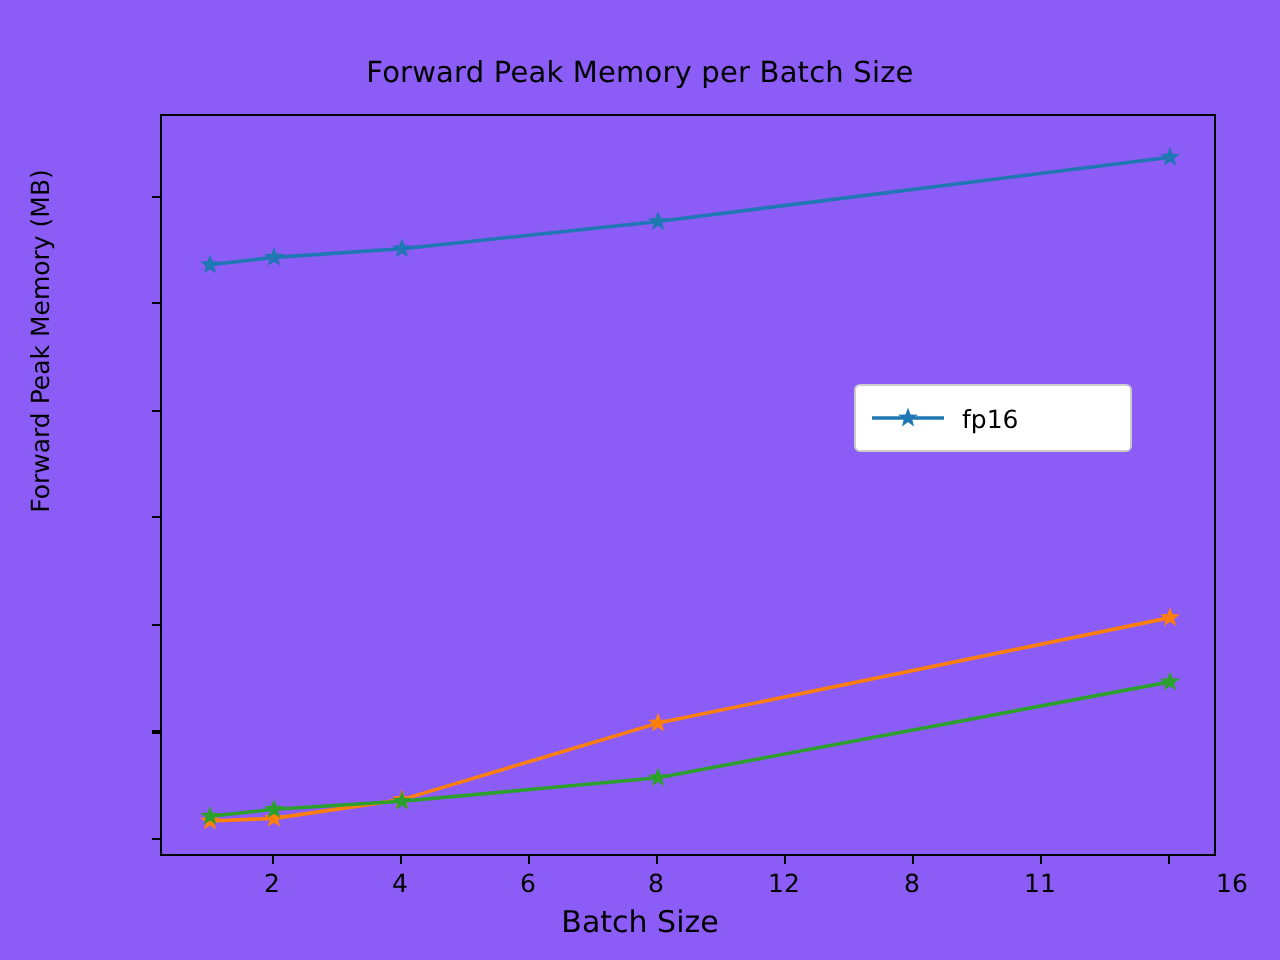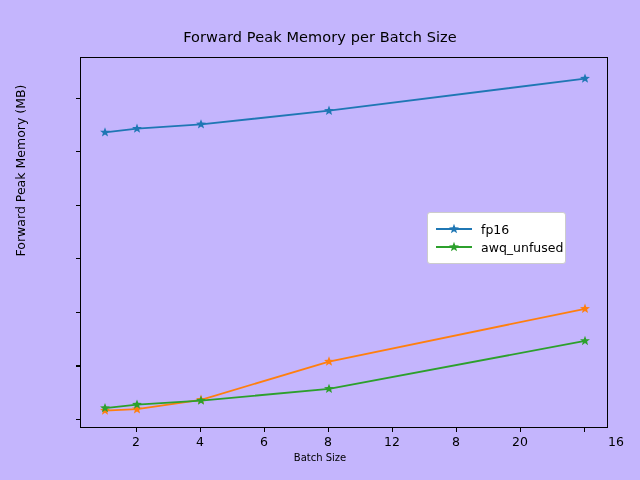--- a/index.html
+++ b/index.html
@@ -10,21 +10,21 @@
   body {
     width: 640px;
     height: 480px;
     font-family: "DejaVu Sans", sans-serif;
     overflow: hidden;
   }
   #figure {
     position: relative;
     width: 640px;
     height: 480px;
-    background: #c4b5fd;
+    background: #8b5cf6;
   }
   #chart-title {
     position: absolute;
     left: 0;
     top: 29px;
     width: 640px;
     text-align: center;
     font-size: 14.5px;
     color: #000000;
     letter-spacing: 0.1px;
@@ -67,21 +67,21 @@
     height: 1.2px;
     background: #000000;
   }
   
   #xlabel {
     position: absolute;
     left: 0;
     top: 452px;
     width: 640px;
     text-align: center;
-    font-size: 10px;
+    font-size: 15px;
     color: #000000;
   }
   .xtick-label {
     position: absolute;
     top: 434px;
     width: 60px;
     margin-left: -30px;
     text-align: center;
     font-size: 12.5px;
     color: #000000;
@@ -90,21 +90,21 @@
     position: absolute;
     top: 428px;
     width: 1.2px;
     height: 4px;
     background: #000000;
   }
   
   #legend {
     position: absolute;
     left: 427px;
-    top: 212px;
+    top: 192px;
     width: 139px;
     box-sizing: border-box;
     background: #ffffff;
     border: 1px solid #cccccc;
     border-radius: 3px;
     padding: 7px 8px 7px 7px;
   }
   .legend-row {
     display: flex;
     align-items: center;
@@ -148,21 +148,21 @@
       <div class="ytick-mark" style="top: 151.222px;"></div>
       <div class="ytick-mark" style="top: 97.6869px;"></div>
     </div>
   <div id="xtick-labels">
       <div class="xtick-label" style="left: 136px;">2</div>
       <div class="xtick-label" style="left: 200px;">4</div>
       <div class="xtick-label" style="left: 264px;">6</div>
       <div class="xtick-label" style="left: 328px;">8</div>
       <div class="xtick-label" style="left: 392px;">12</div>
       <div class="xtick-label" style="left: 456px;">8</div>
-      <div class="xtick-label" style="left: 520px;">20</div>
+      <div class="xtick-label" style="left: 520px;">11</div>
       <div class="xtick-label" style="left: 616px;">16</div>
     </div>
   <div id="xtick-marks">
       <div class="xtick-mark" style="left: 136px;"></div>
       <div class="xtick-mark" style="left: 200px;"></div>
       <div class="xtick-mark" style="left: 264px;"></div>
       <div class="xtick-mark" style="left: 328px;"></div>
       <div class="xtick-mark" style="left: 392px;"></div>
       <div class="xtick-mark" style="left: 456px;"></div>
       <div class="xtick-mark" style="left: 520px;"></div>
@@ -201,24 +201,15 @@
   <div id="legend">
       <div class="legend-row">
         <span class="legend-swatch">
           <svg width="38" height="14" viewBox="0 0 38 14">
             <line x1="1" y1="7" x2="37" y2="7" stroke="#1f77b4" stroke-width="1.8"></line>
             <path d="M19.00,1.80L20.28,5.23L23.95,5.39L21.08,7.67L22.06,11.21L19.00,9.18L15.94,11.21L16.92,7.67L14.05,5.39L17.72,5.23Z" fill="#1f77b4"></path>
           </svg>
         </span>
         <span class="legend-text">fp16</span>
       </div>
-      <div class="legend-row">
-        <span class="legend-swatch">
-          <svg width="38" height="14" viewBox="0 0 38 14">
-            <line x1="1" y1="7" x2="37" y2="7" stroke="#2ca02c" stroke-width="1.8"></line>
-            <path d="M19.00,1.80L20.28,5.23L23.95,5.39L21.08,7.67L22.06,11.21L19.00,9.18L15.94,11.21L16.92,7.67L14.05,5.39L17.72,5.23Z" fill="#2ca02c"></path>
-          </svg>
-        </span>
-        <span class="legend-text">awq_unfused</span>
-      </div>
     </div>
 
 </div>
 
 </body></html>

